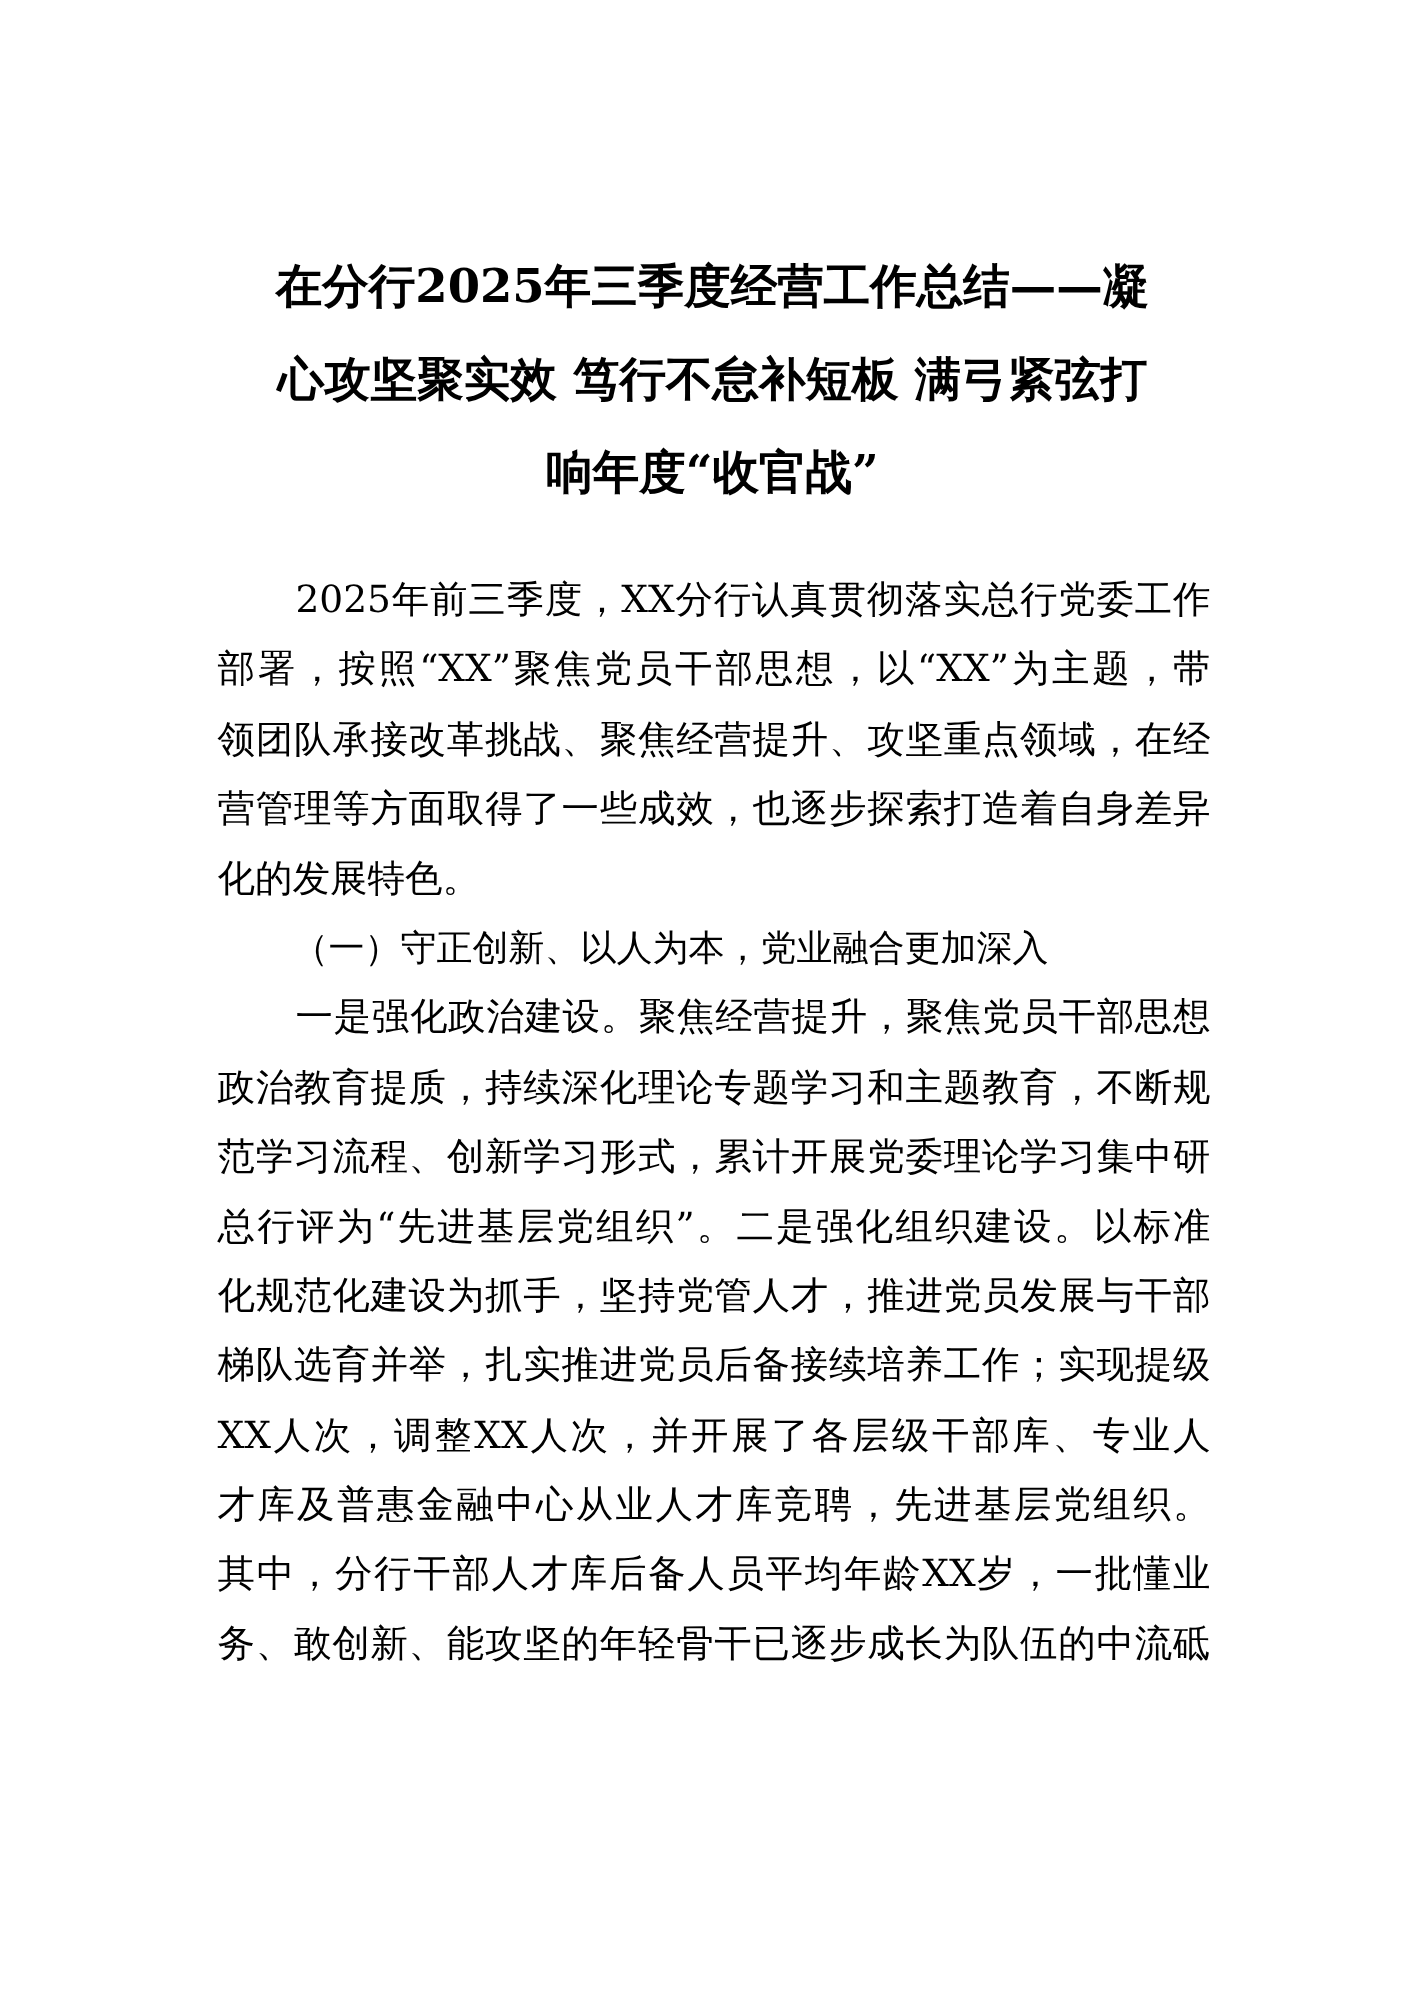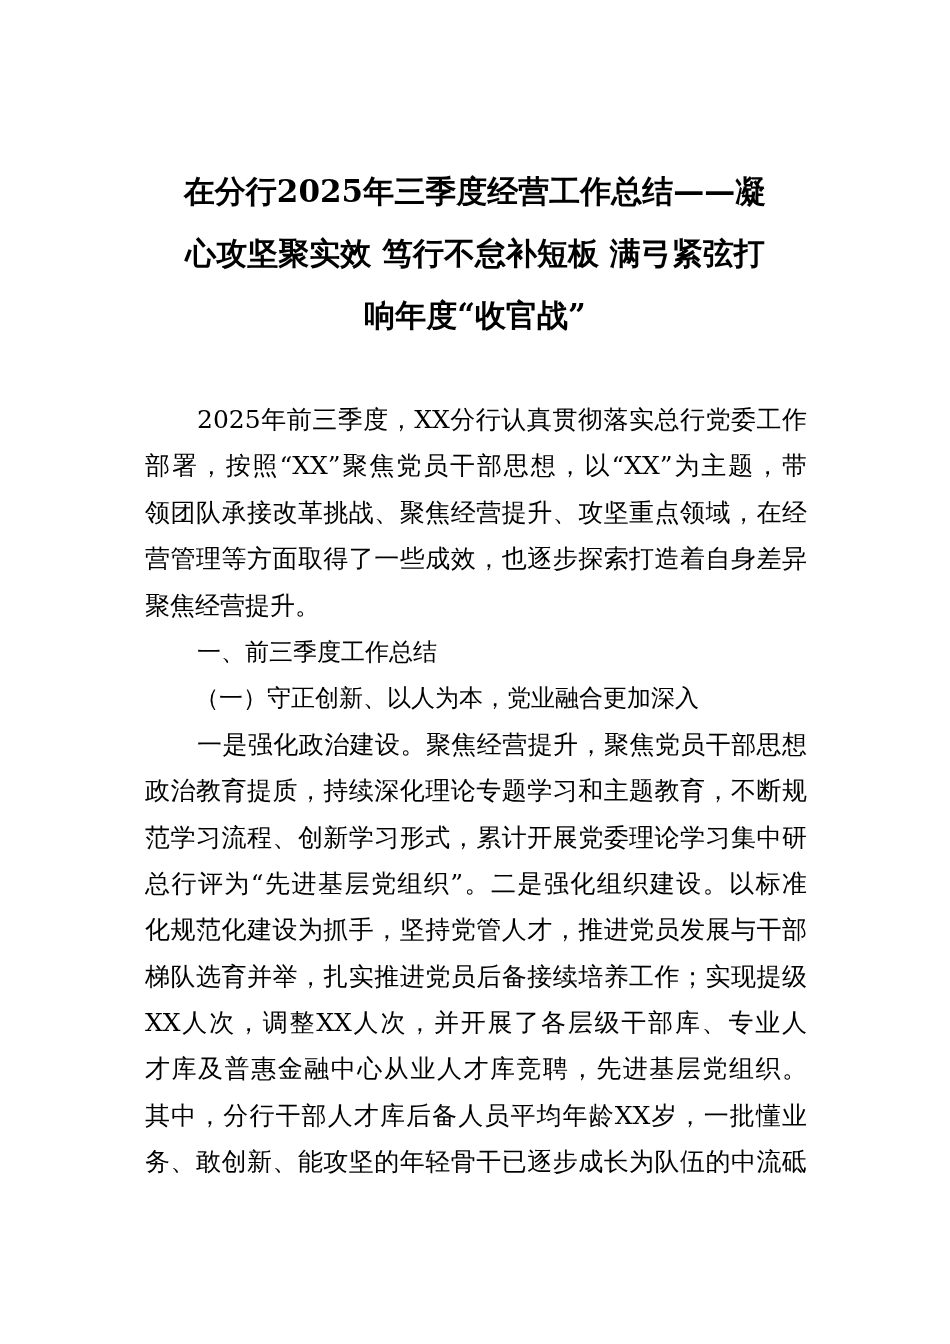--- a/index.html
+++ b/index.html
@@ -3,21 +3,21 @@
 <meta charset="utf-8">
 <style>
   html, body { margin: 0; padding: 0; background: #ffffff; }
   body { width: 950px; height: 1344px; position: relative; overflow: hidden;
          font-family: "DejaVu Serif", "Liberation Serif", serif; color: #000; }
   .page { position: absolute; left: 0; top: 0; width: 950px; height: 1344px; background: #fff; }
   .title { position: absolute; left: 145px; width: 660px; top: 160px;
            font-family: "DejaVu Serif", "Liberation Serif", serif; font-weight: bold;
            font-size: 31px; line-height: 62px; text-align: center; letter-spacing: 0px; }
   .title .tl { display: block; white-space: nowrap; }
-  .body { position: absolute; left: 145px; width: 662px; top: 397px;
+  .body { position: absolute; left: 145px; width: 662px; top: 377px;
           font-size: 25px; line-height: 46.4px; }
   .line { display: block; white-space: nowrap; text-align: justify; text-align-last: justify; height: 46.4px; }
   .line.last { text-align-last: left; }
   .indent { padding-left: 52px; }
   .h1 { font-family: "DejaVu Sans", "Liberation Sans", sans-serif; font-size: 24px; text-align-last: left; }
   .h2 { font-size: 24px; text-align-last: left; padding-left: 50px; }
 </style>
 </head>
 <body>
 
@@ -27,23 +27,22 @@
     <span class="tl">在分行2025年三季度经营工作总结——凝</span>
     <span class="tl">心攻坚聚实效 笃行不怠补短板 满弓紧弦打</span>
     <span class="tl">响年度“收官战”</span>
   </div>
 
   <div class="body">
     <span class="line indent">2025年前三季度，XX分行认真贯彻落实总行党委工作</span>
     <span class="line">部署，按照“XX”聚焦党员干部思想，以“XX”为主题，带</span>
     <span class="line">领团队承接改革挑战、聚焦经营提升、攻坚重点领域，在经</span>
     <span class="line">营管理等方面取得了一些成效，也逐步探索打造着自身差异</span>
-    <span class="line last">聚焦经营提升。</span>
+    <span class="line last">化的发展特色。</span>
 
-    <span class="line indent h1">一、前三季度工作总结</span>
     <span class="line h2">（一）守正创新、以人为本，党业融合更加深入</span>
 
     <span class="line indent">一是强化政治建设。聚焦经营提升，聚焦党员干部思想</span>
     <span class="line">政治教育提质，持续深化理论专题学习和主题教育，不断规</span>
     <span class="line">范学习流程、创新学习形式，累计开展党委理论学习集中研</span>
     <span class="line">总行评为“先进基层党组织”。二是强化组织建设。以标准</span>
     <span class="line">化规范化建设为抓手，坚持党管人才，推进党员发展与干部</span>
     <span class="line">梯队选育并举，扎实推进党员后备接续培养工作；实现提级</span>
     <span class="line">XX人次，调整XX人次，并开展了各层级干部库、专业人</span>
     <span class="line">才库及普惠金融中心从业人才库竞聘，先进基层党组织。</span>

